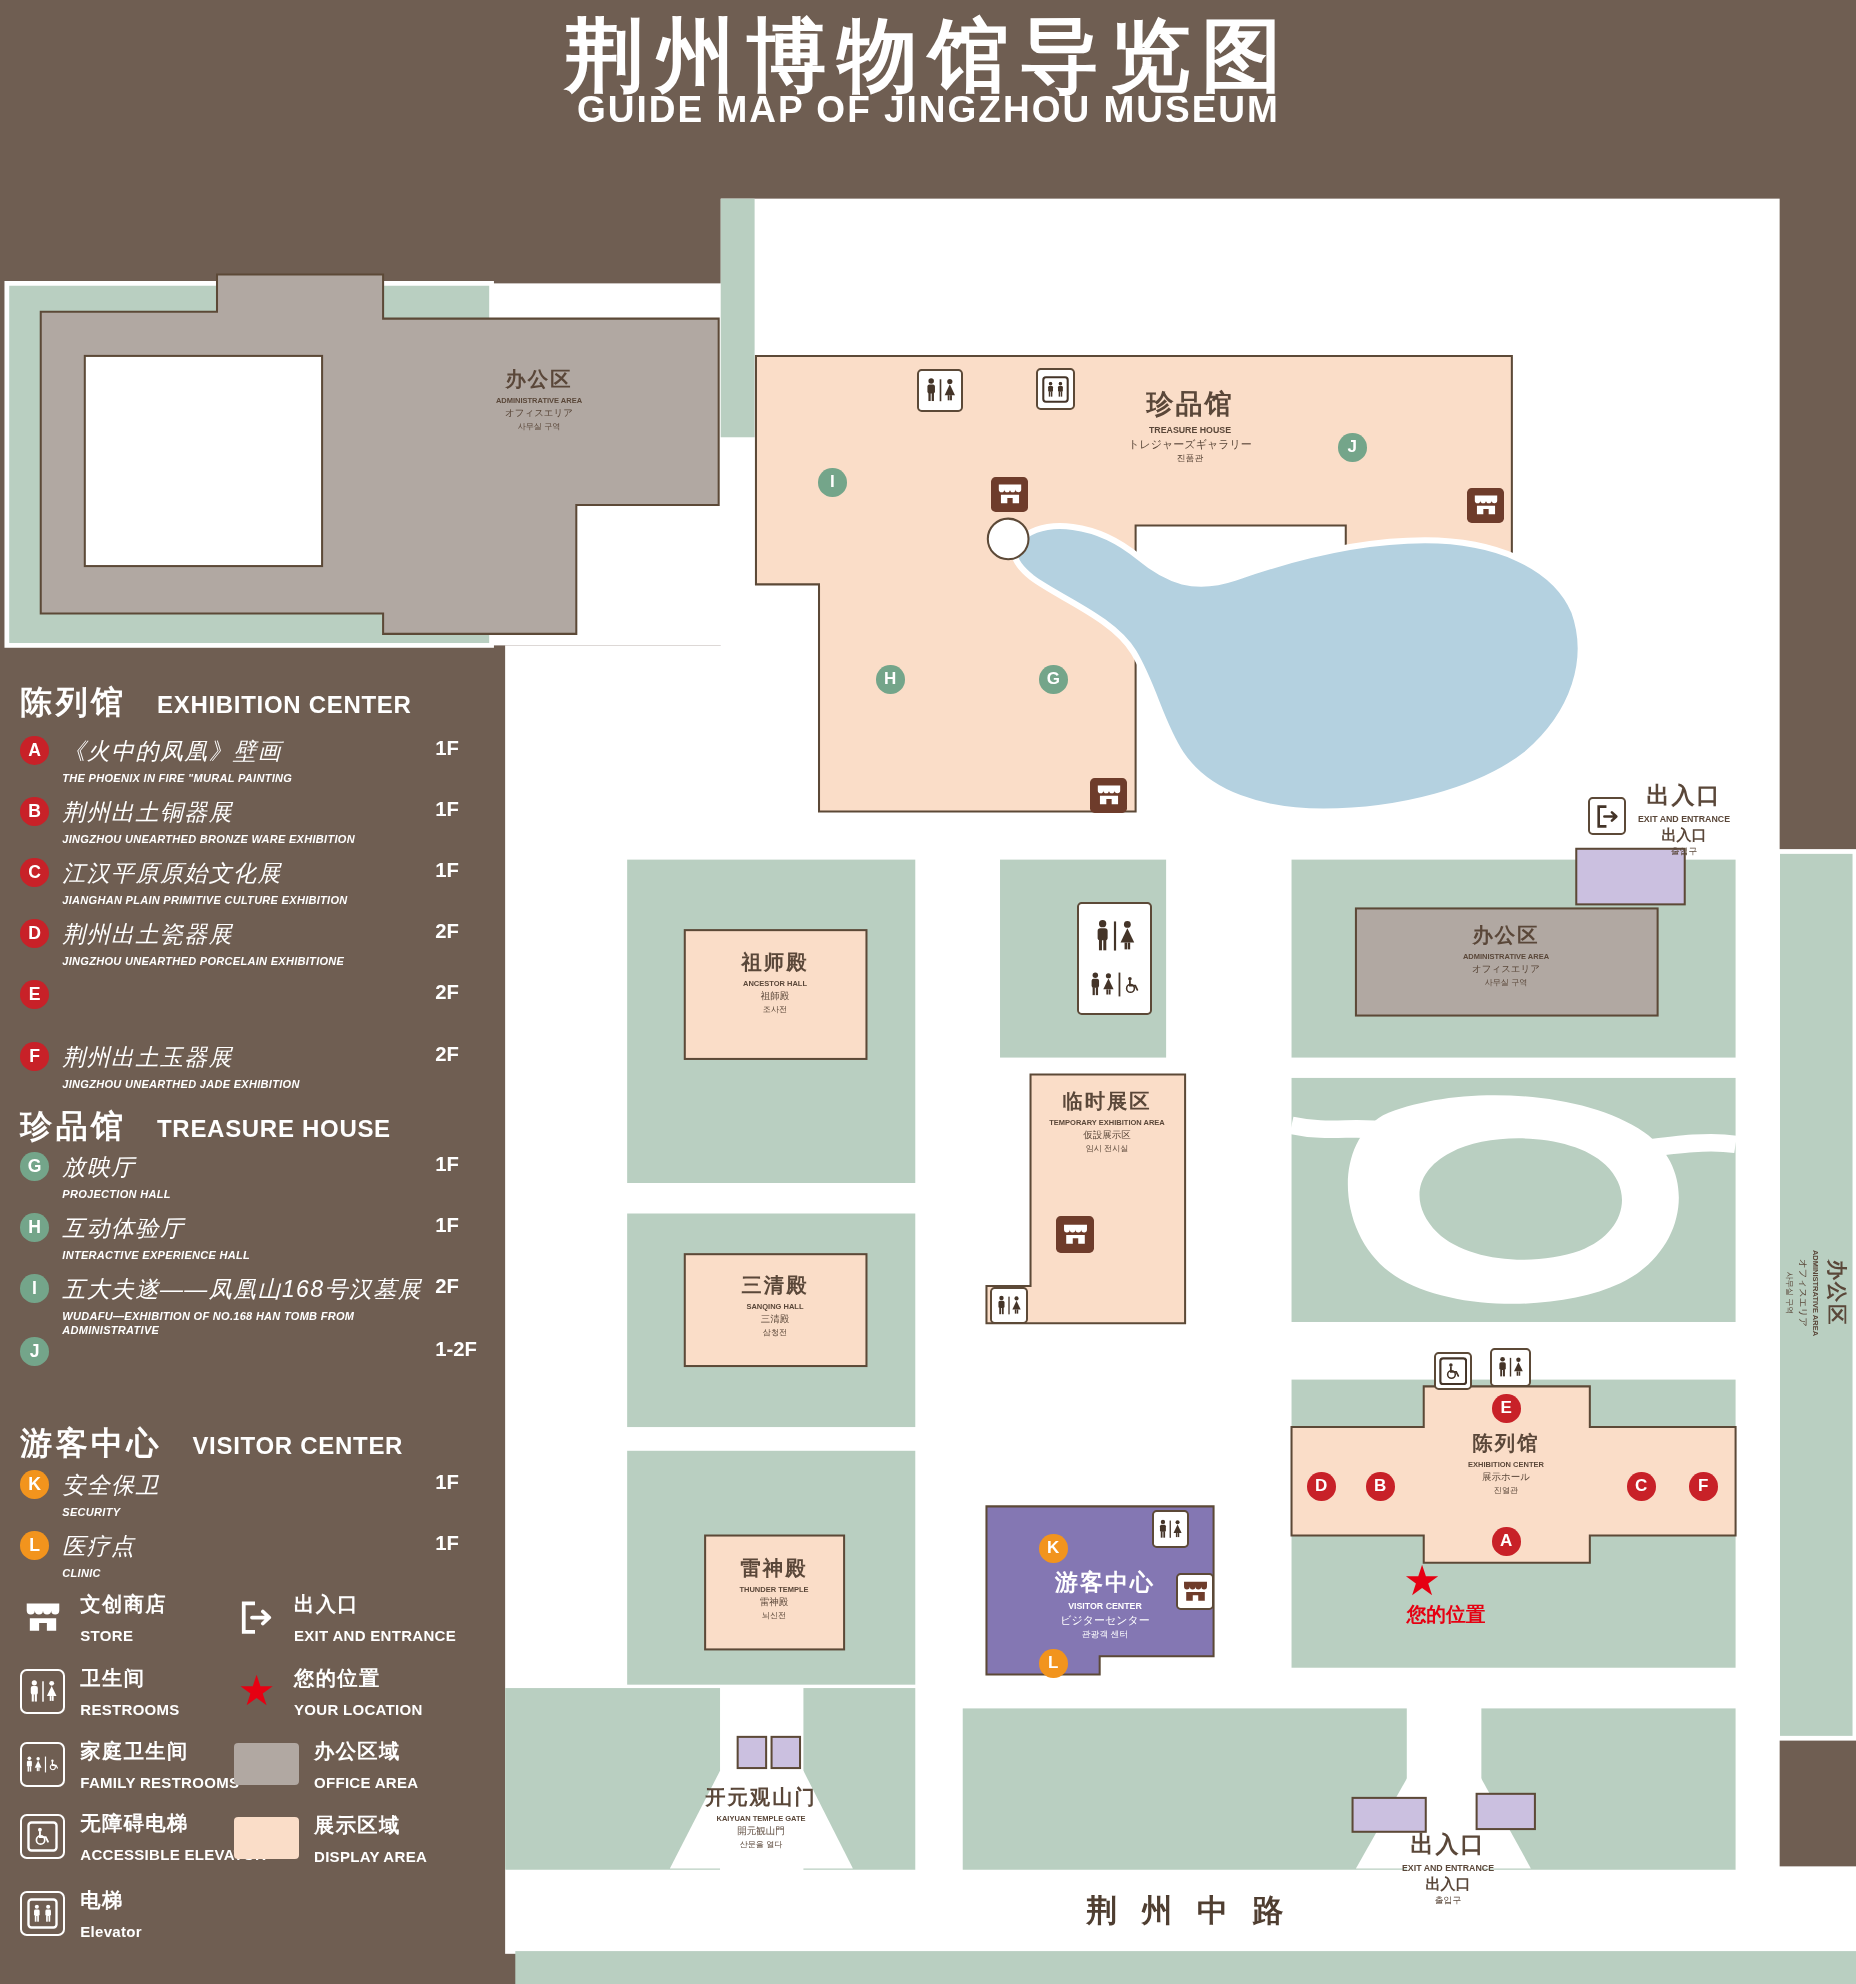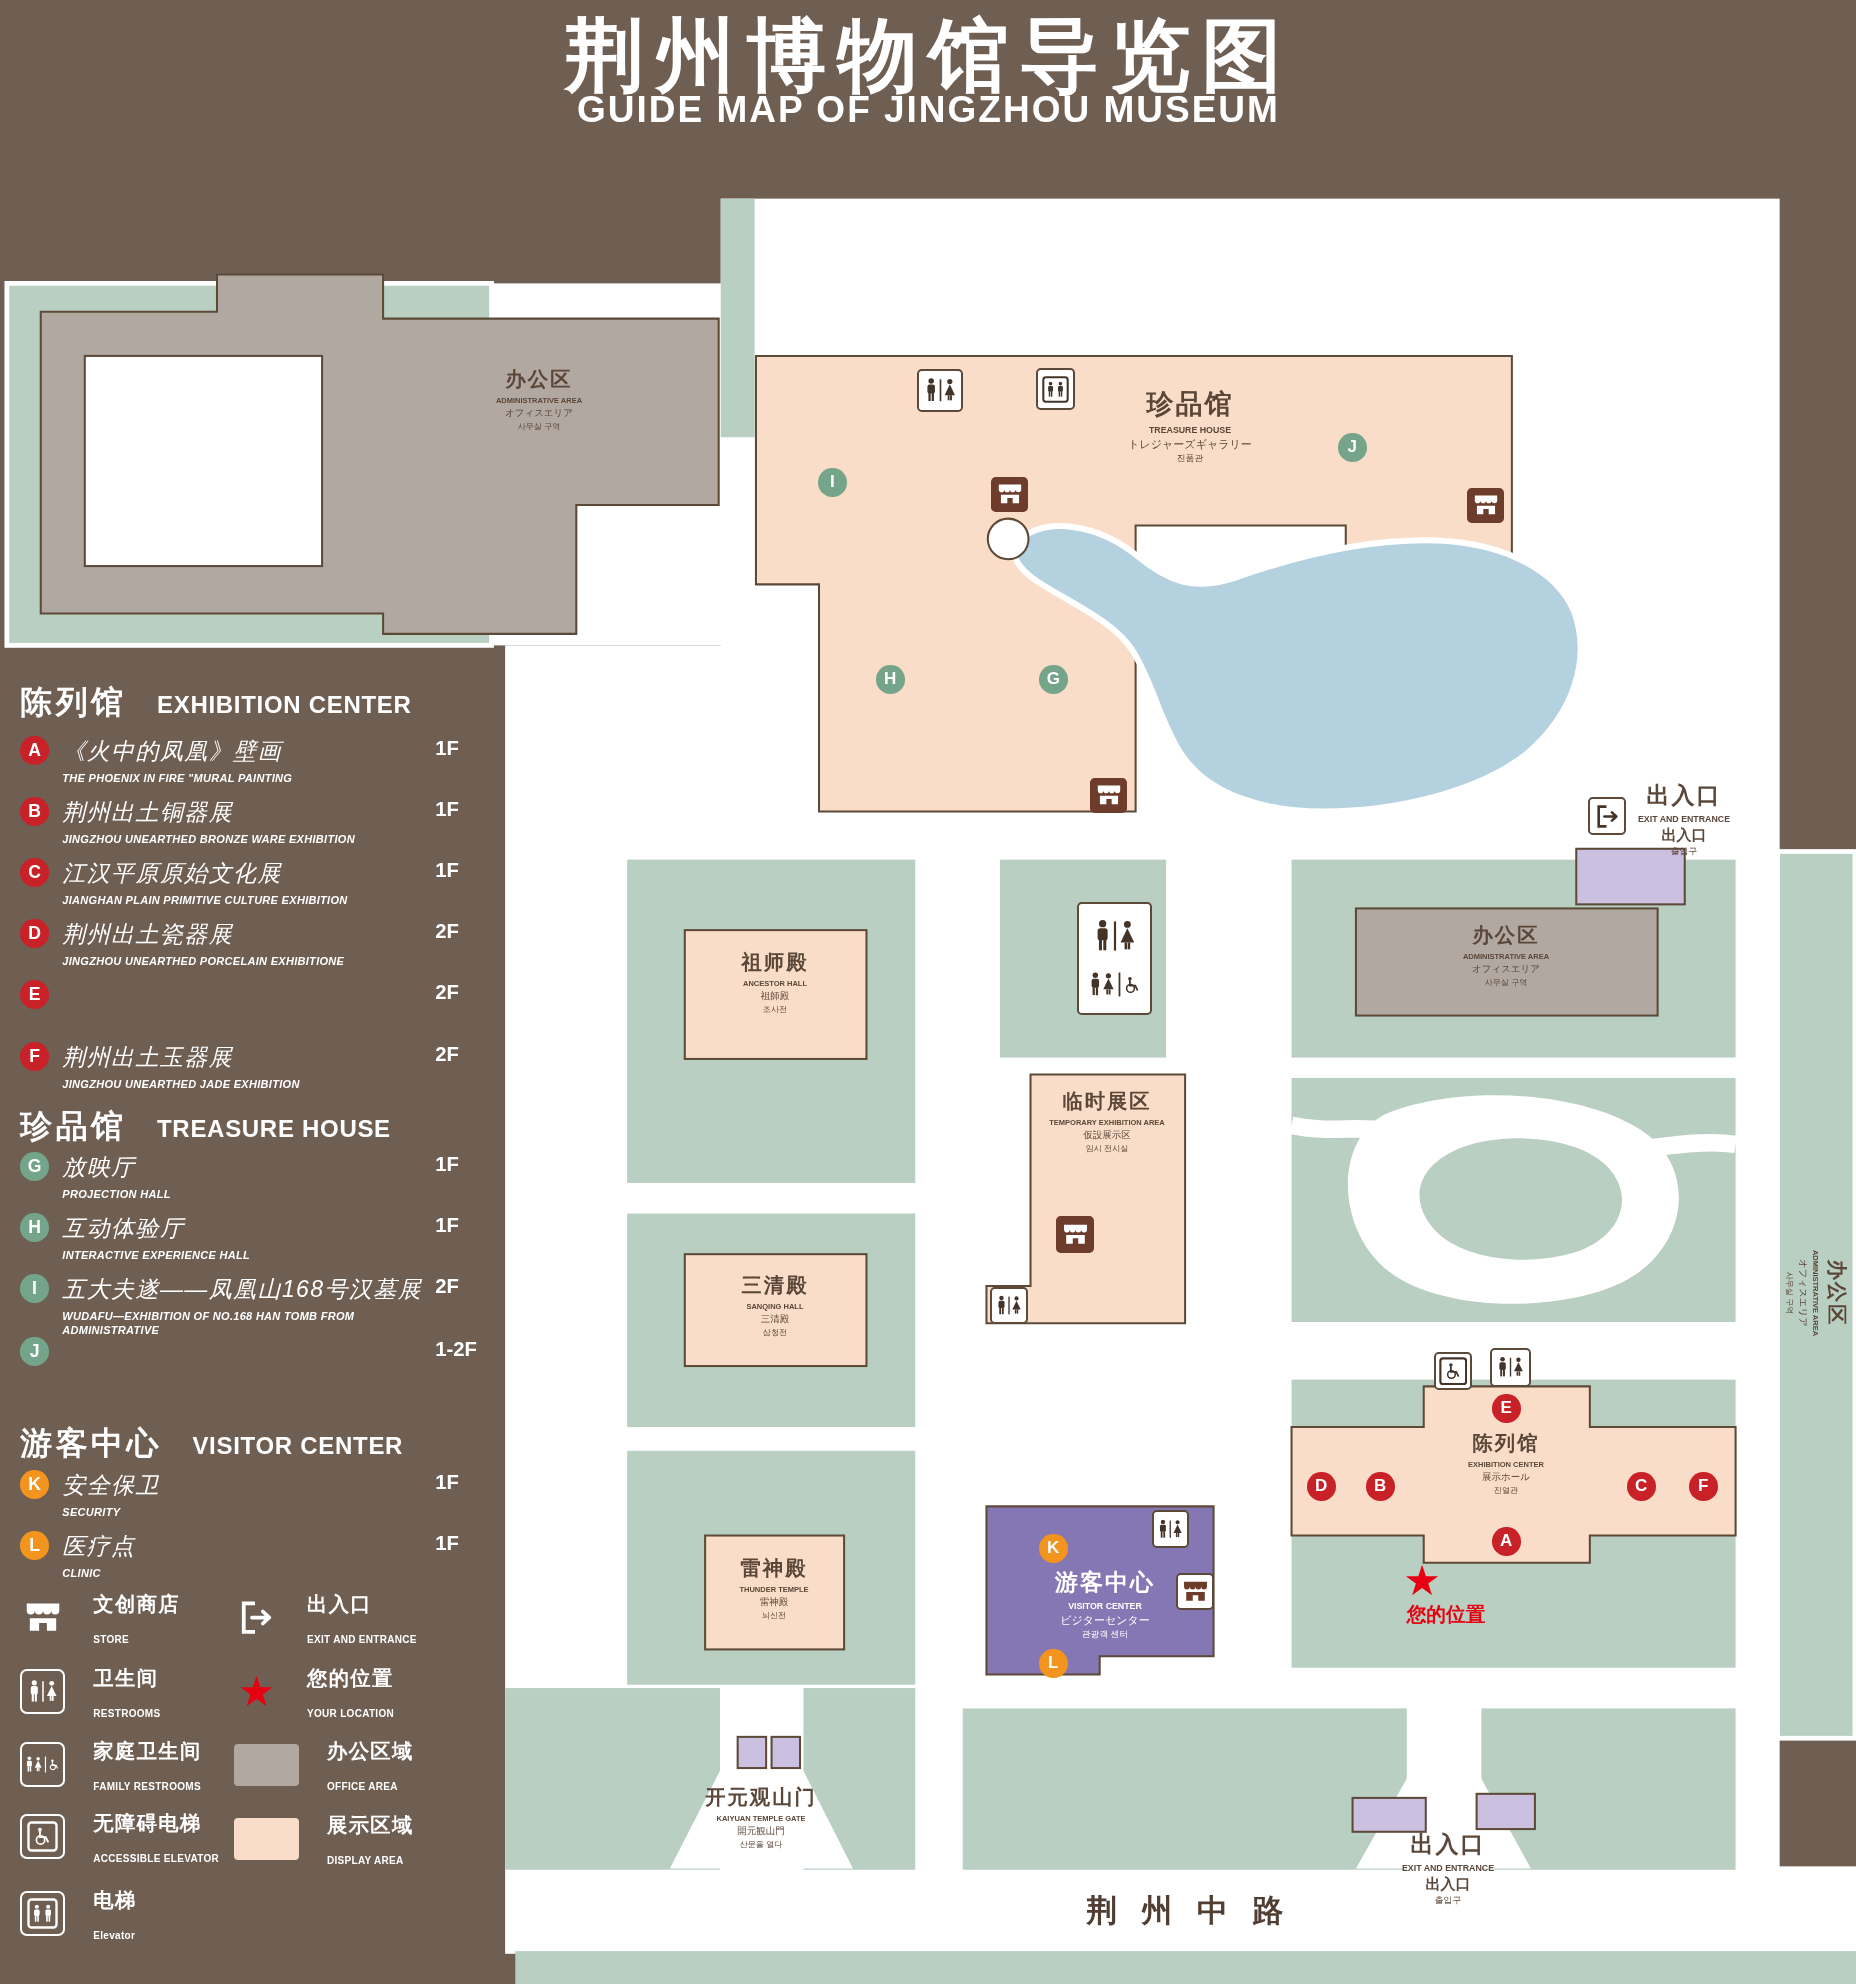--- a/index.html
+++ b/index.html
@@ -27,29 +27,29 @@
            display:flex; align-items:center; justify-content:center;
            font-size:17.6px; font-weight:bold; color:#fff; }
   .badge.red, .marker.red { background:#c82128; }
   .badge.grn, .marker.grn { background:#74a58a; }
   .badge.org, .marker.org { background:#f2941d; }
   .stext { margin-left:42px; width:376px;font-style:italic; }
   .szh { font-size:23px; letter-spacing:1.4px; }
   .sen { font-size:11px; font-weight:bold; margin-top:4.1px; letter-spacing:0.3px; line-height:1.3; }
   .sfloor { position:absolute; left:415px; top:1.4px; font-size:20.3px; font-weight:bold; }
 
-  .lrow { position:absolute; display:flex; align-items:center; gap:28px; color:#fff; }
+  .lrow { position:absolute; display:flex; align-items:center; gap:15px; color:#fff; }
   .licon { width:45px; height:45px; display:flex; align-items:center; justify-content:center;
            color:#fff; flex:0 0 auto; }
   .licon.boxed { border:2.4px solid #fff; border-radius:6.8px; }
   .swatch { width:65px; height:42px; border-radius:4.1px; flex:0 0 auto; }
   .swatch.gray { background:#b1a8a2; }
   .swatch.pink { background:#faddc8; }
   .lzh { font-size:20.3px; font-weight:bold; letter-spacing:1.4px; }
-  .len { font-size:10px; font-weight:bold; margin-top:16px; letter-spacing:0.3px; }
+  .len { font-size:15px; font-weight:bold; margin-top:9px; letter-spacing:0.3px; }
   .star { color:#e60012; font-size:42px; line-height:1; }
 
   
   .mlabel { position:absolute; transform:translateX(-50%); text-align:center;
             color:#5a4739; white-space:nowrap; }
   .mlabel .l1 { font-size:24.4px; font-weight:bold; letter-spacing:2px; }
   .mlabel .l2 { font-size:8.8px; font-weight:bold; margin-top:2.7px; }
   .mlabel .l3 { font-size:11px; margin-top:2px; }
   .mlabel .l4 { font-size:8.8px; margin-top:1.4px; }
   .mlabel.big .l1 { font-size:27px; }

